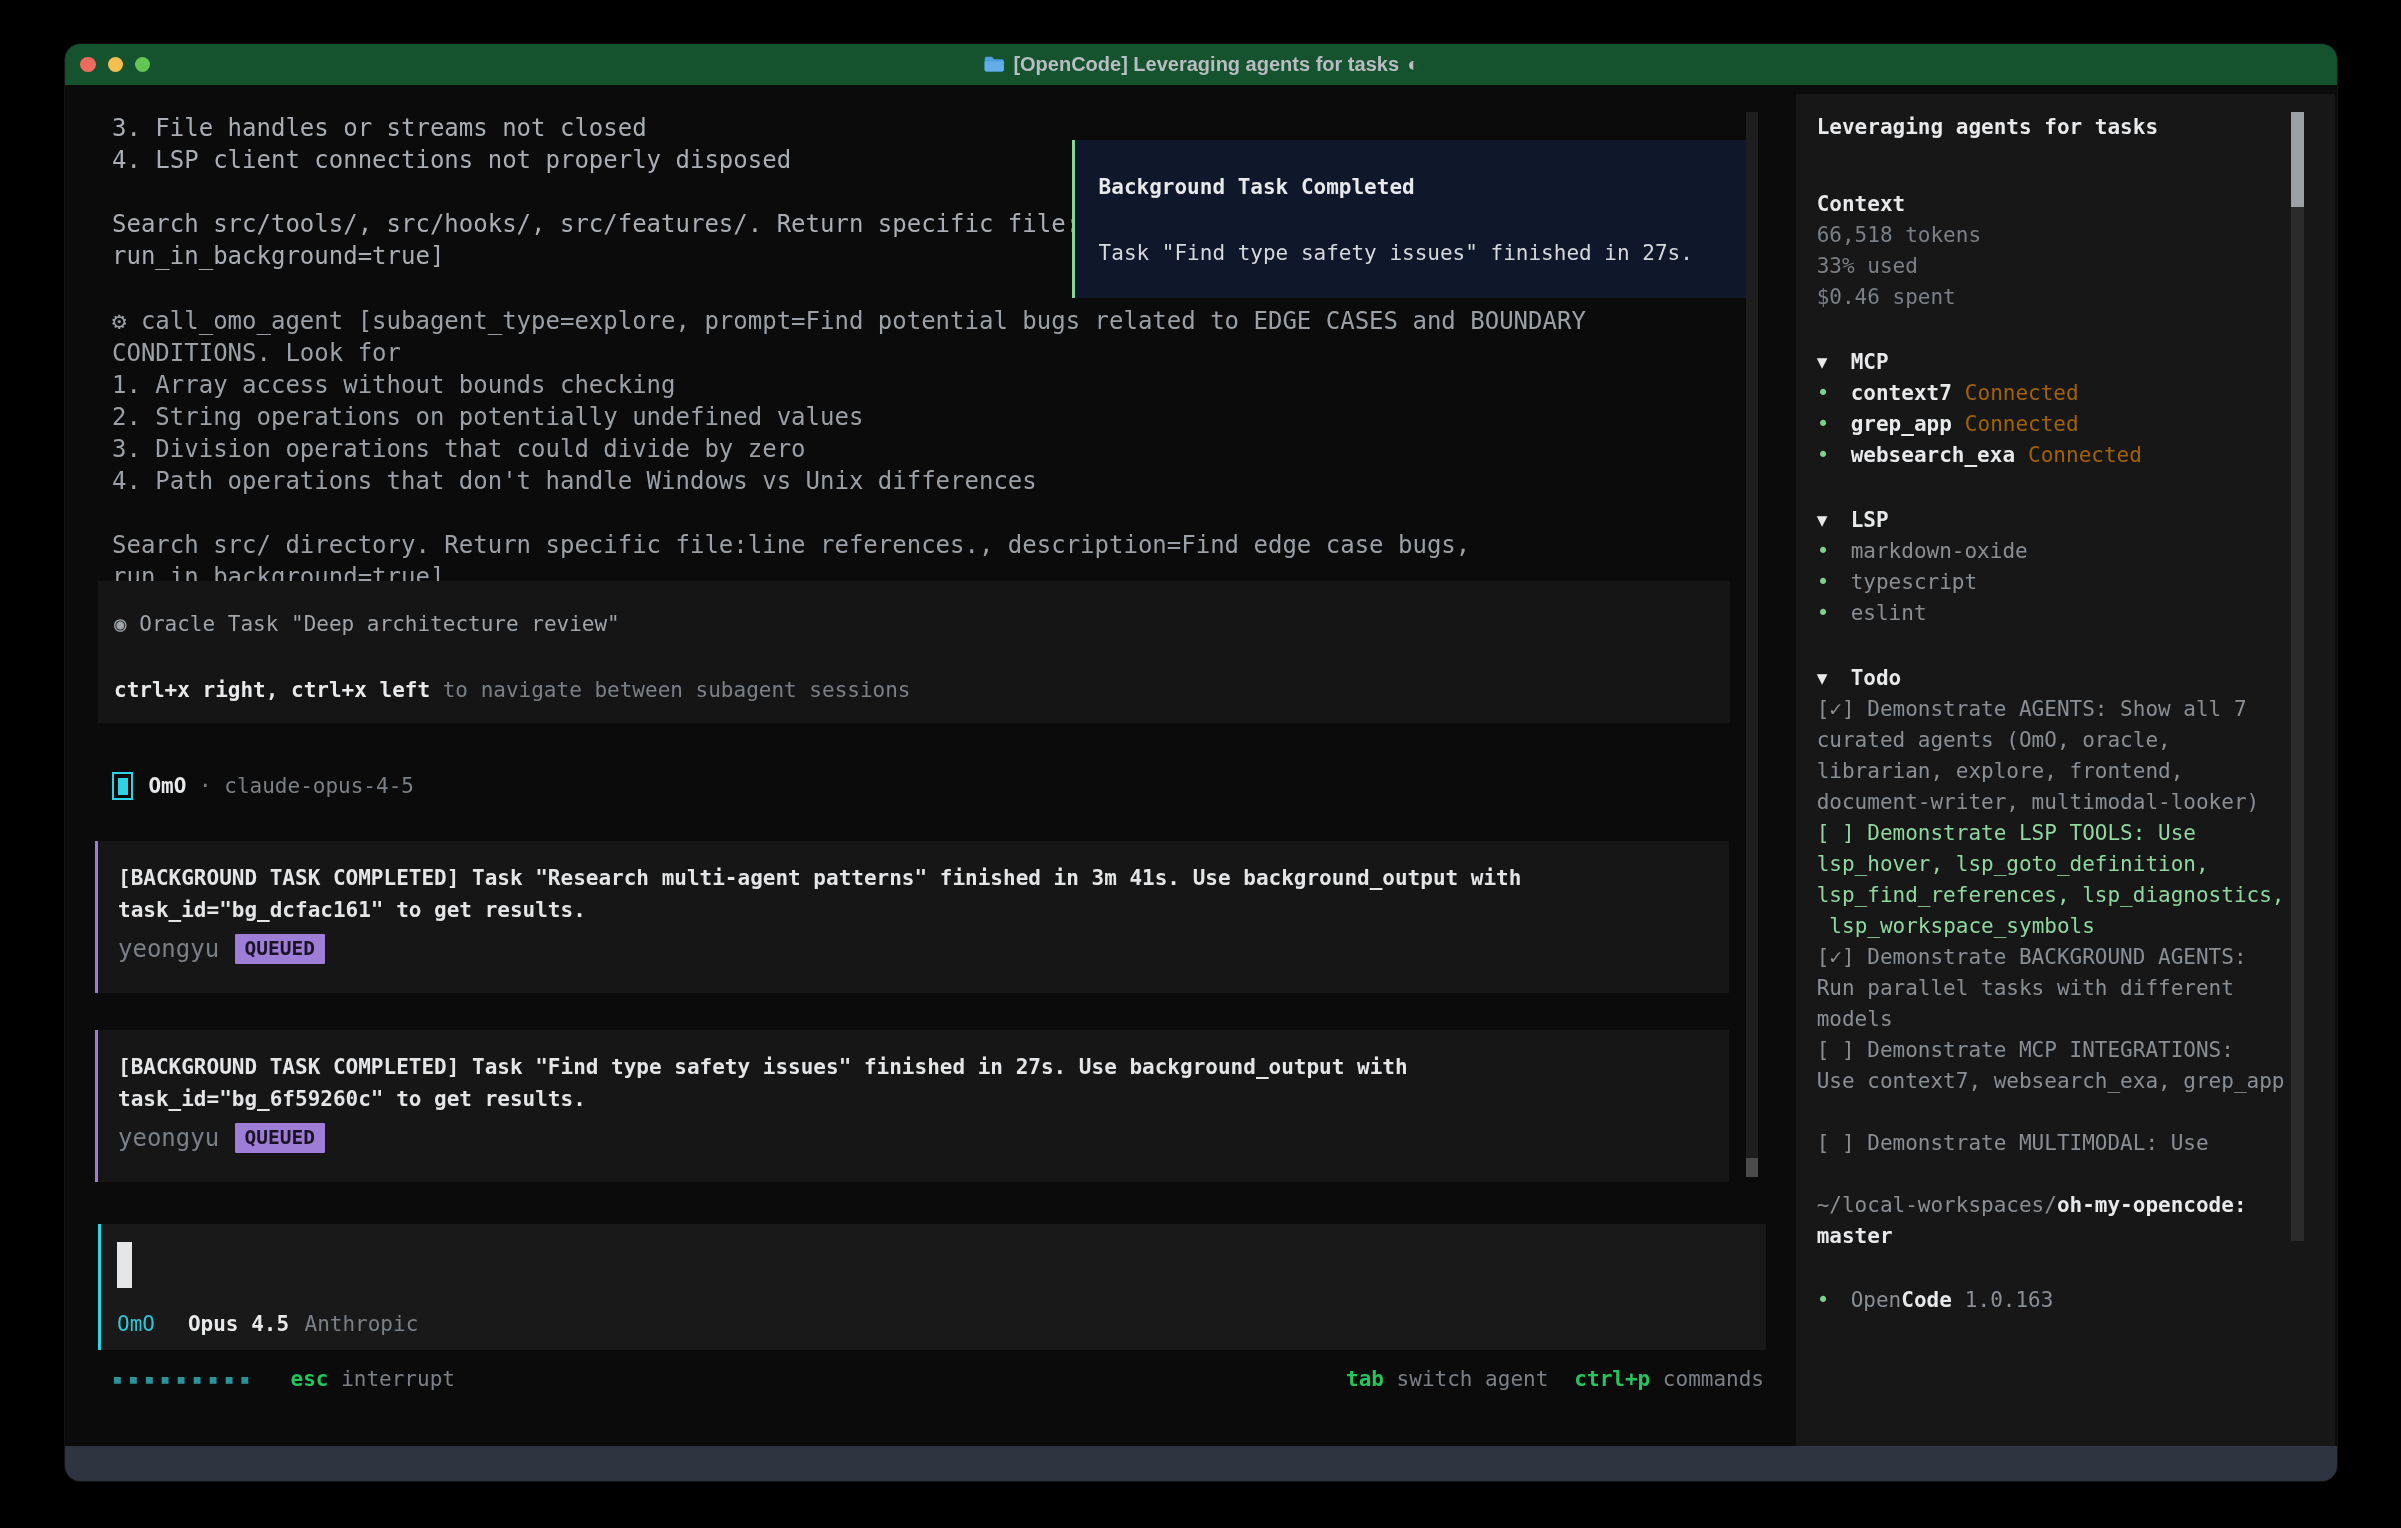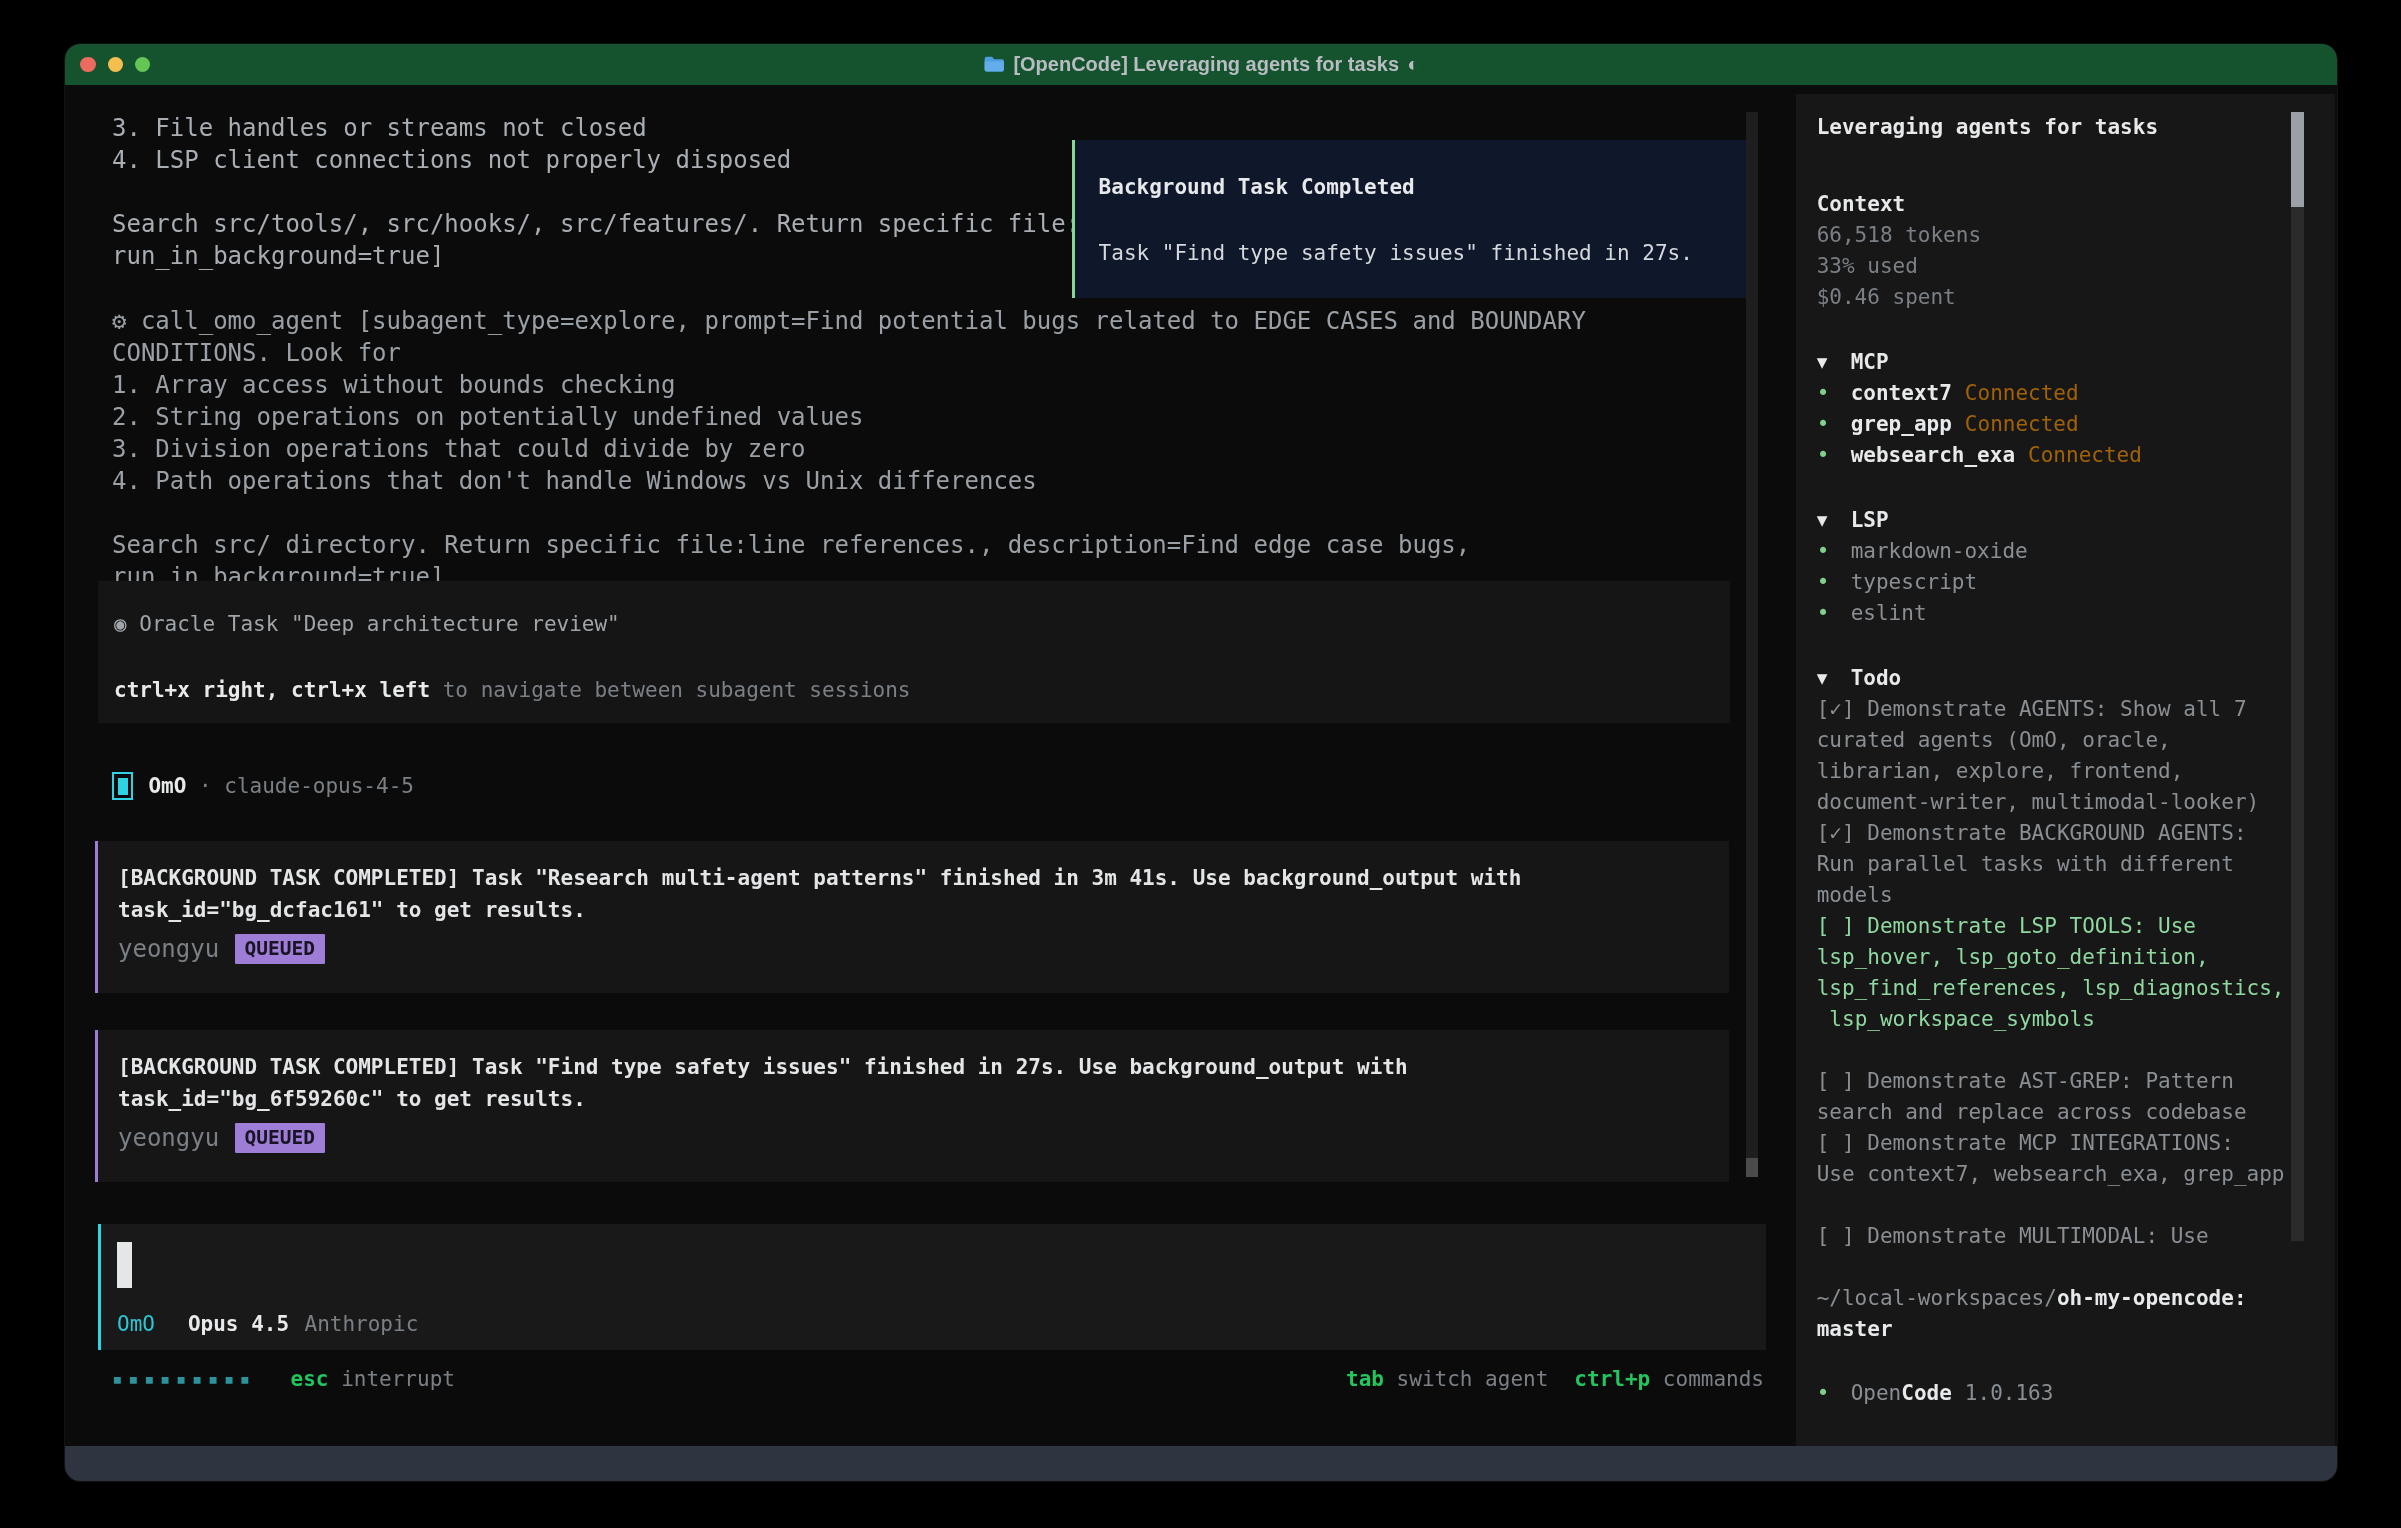--- a/index.html
+++ b/index.html
@@ -251,29 +251,27 @@
 
       <div class="sb-todo sb-text">
         <div class="sb-row">
           <span class="bullet" style="color:#e7e9eb;font-size:17.7px;">▼</span>
           <span class="sb-heading">Todo</span>
         </div>
         <div class="todo-item todo-done">[✓] Demonstrate AGENTS: Show all 7
 curated agents (OmO, oracle,
 librarian, explore, frontend,
 document-writer, multimodal-looker)</div>
-        <div class="todo-item todo-done">[✓] Demonstrate BACKGROUND AGENTS:
-Run parallel tasks with different
-models</div>
         <div class="todo-item todo-active">[ ] Demonstrate LSP TOOLS: Use
 lsp_hover, lsp_goto_definition,
 lsp_find_references, lsp_diagnostics,
  lsp_workspace_symbols</div>
-        <div class="todo-item todo-pending mt52">[ ] Demonstrate AST-GREP: Pattern
-search and replace across codebase</div>
+        <div class="todo-item todo-done">[✓] Demonstrate BACKGROUND AGENTS:
+Run parallel tasks with different
+models</div>
         <div class="todo-item todo-pending">[ ] Demonstrate MCP INTEGRATIONS:
 Use context7, websearch_exa, grep_app</div>
         <div class="todo-item todo-pending mt52">[ ] Demonstrate MULTIMODAL: Use</div>
       </div>
 
       <div class="sb-workspace sb-text"><span class="ws-dim">~/local-workspaces/</span><span class="ws-bold">oh-my-opencode: master</span></div>
 
       <div class="sb-version sb-text">
         <span class="bullet">•</span>
         <span><span class="ver-dim">Open</span><span class="ver-bold">Code</span><span class="ver-num">1.0.163</span></span>

